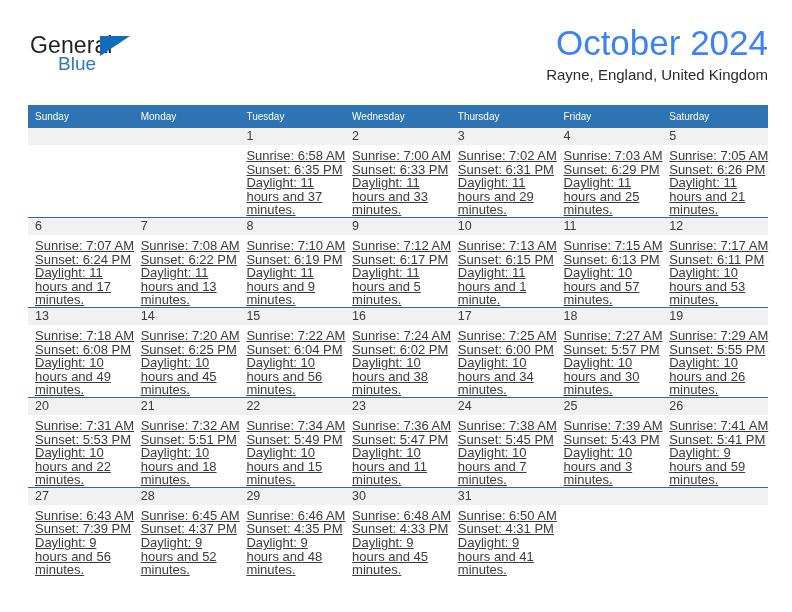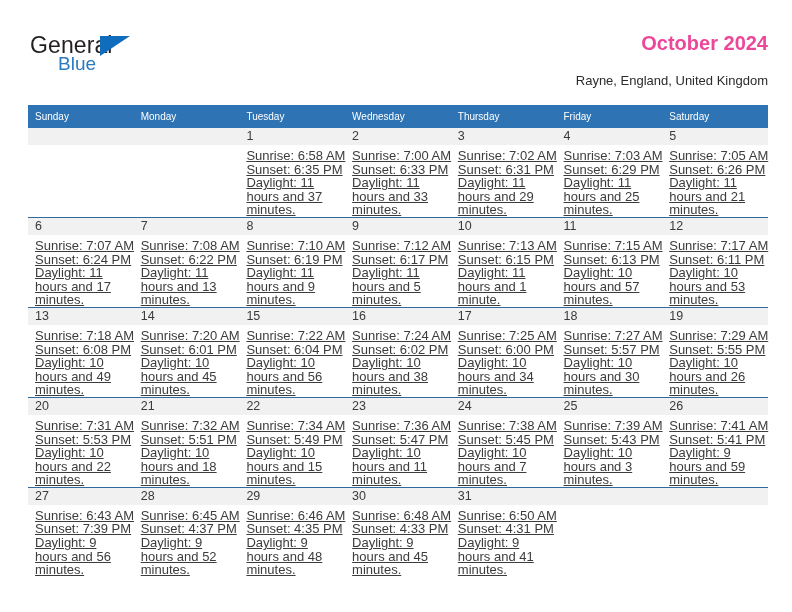--- a/index.html
+++ b/index.html
@@ -65,31 +65,31 @@
     border-bottom: 20px solid transparent;
   }
 
   .titles {
     position: absolute;
     right: 0;
     top: 0;
     text-align: right;
   }
   .cal-title {
-    font-size: 20px;
-    color: #ec4899;
+    font-size: 35px;
+    color: #3b82f6;
     line-height: 34px;
     white-space: nowrap;
-    font-weight: bold;
+    font-weight: normal;
   }
   .cal-sub {
-    font-size: 13px;
+    font-size: 15px;
     color: #2b2b2b;
     line-height: 20px;
-    margin-top: 11px;
+    margin-top: 5px;
     white-space: nowrap;
   }
 
   
   .calendar {
     position: absolute;
     left: 28px;
     top: 105px;
     width: 740px;
     border-collapse: collapse;
@@ -291,21 +291,21 @@
             <div class="cell-body">
               <div>Sunrise: 7:18 AM</div>
               <div>Sunset: 6:08 PM</div>
               <div class="daylight">Daylight: 10 hours and 49 minutes.</div>
             </div>
           </td>
           <td>
             <div class="daynum-band">14</div>
             <div class="cell-body">
               <div>Sunrise: 7:20 AM</div>
-              <div>Sunset: 6:01 PM</div>
+              <div>Sunset: 6:25 PM</div>
               <div class="daylight">Daylight: 10 hours and 45 minutes.</div>
             </div>
           </td>
           <td>
             <div class="daynum-band">15</div>
             <div class="cell-body">
               <div>Sunrise: 7:22 AM</div>
               <div>Sunset: 6:04 PM</div>
               <div class="daylight">Daylight: 10 hours and 56 minutes.</div>
             </div>

